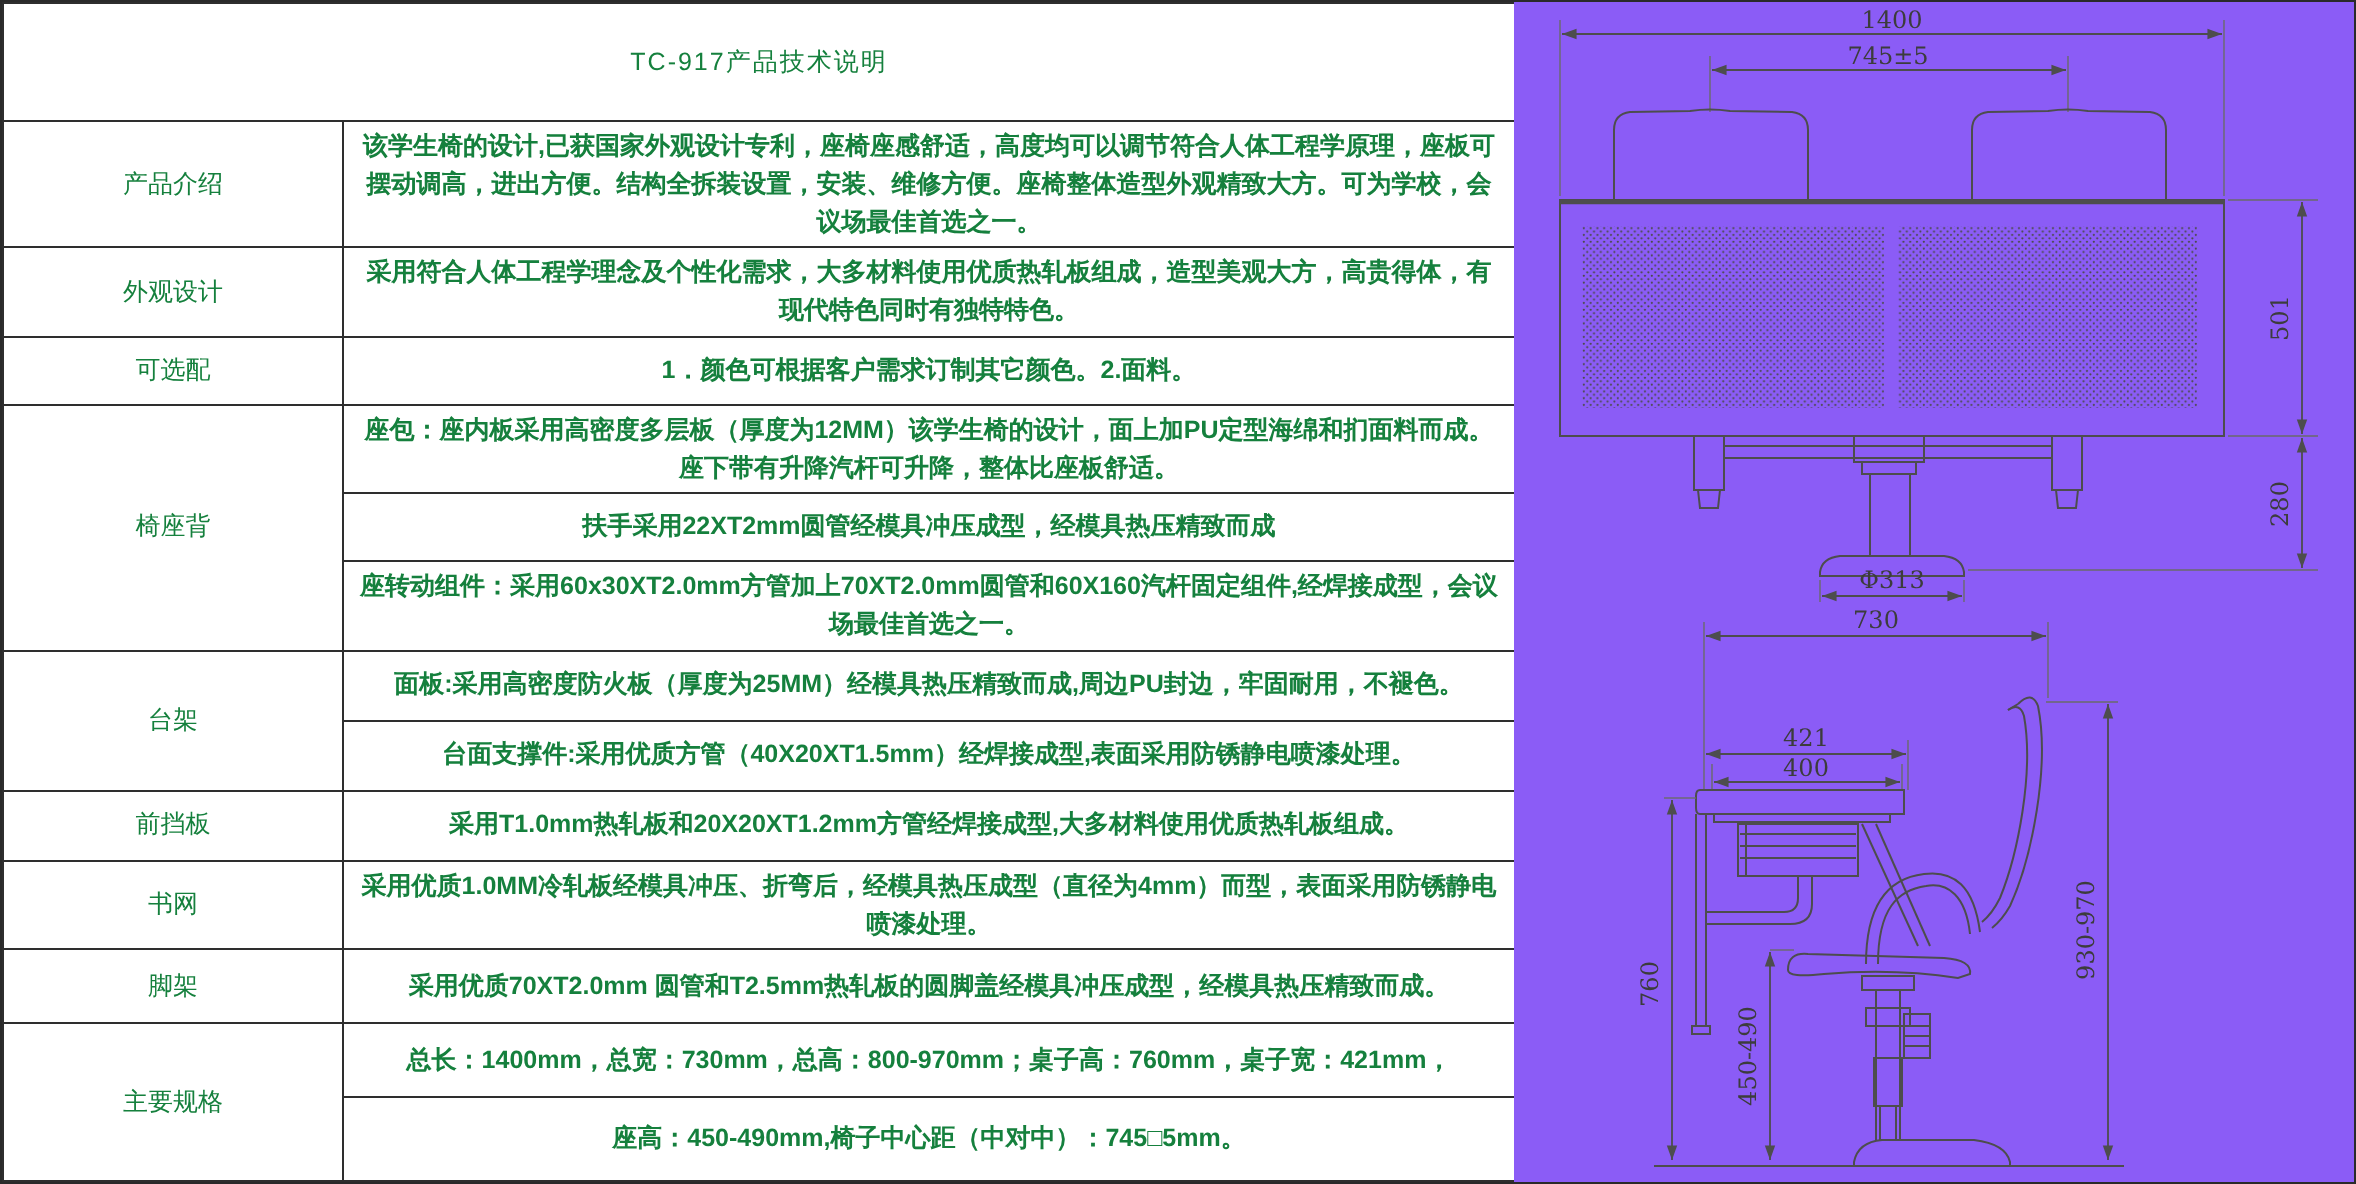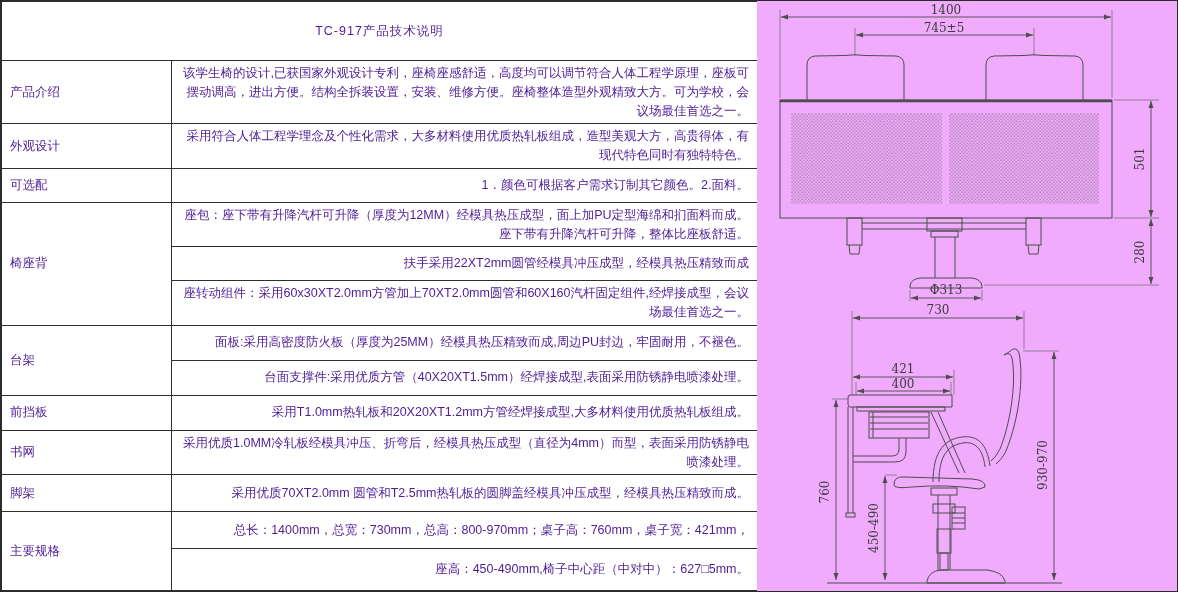--- a/index.html
+++ b/index.html
@@ -3,37 +3,37 @@
 <meta charset="utf-8">
 <style>
   html,body{margin:0;padding:0;background:#fff;}
   .page{
     position:relative;width:1176px;height:590px;
     border:1px solid #2a2a2a;background:#fff;
     font-family:"Liberation Sans","DejaVu Sans",sans-serif;
     display:flex;overflow:hidden;
   }
   .left-panel{width:756px;height:100%;flex:0 0 auto;}
-  .right-panel{flex:1 1 auto;position:relative;background:#f0abfc;}
+  .right-panel{flex:1 1 auto;position:relative;background:#8b5cf6;}
   table.spec{
     border-collapse:collapse;table-layout:fixed;
     width:756px;height:590px;
   }
   table.spec td{
     border:1px solid #2e2e2e;
-    color:#4c1d95;font-size:12.5px;line-height:1.5;
+    color:#15803d;font-size:12.5px;line-height:1.5;
     padding:3px 8px;vertical-align:middle;
     overflow:hidden;
   }
   td.ttl{
     text-align:center;font-size:15.5px;color:#3d3d3d;
     letter-spacing:1px;border-bottom:1px solid #2e2e2e;
   }
-  td.lbl{color:#555;}
-  td.val{text-align:right;}
+  td.lbl{text-align:center;color:#555;}
+  td.val{text-align:center;font-weight:bold;}
   svg text.dt{
     font-family:"DejaVu Serif","Liberation Serif",serif;
     font-size:12px;fill:#3c3c3c;text-anchor:middle;
   }
   svg .ln{stroke:#4d4d4d;stroke-width:1;fill:none;}
   svg .thk{stroke:#4d4d4d;stroke-width:2.3;fill:none;}
   svg .dim{stroke:#4d4d4d;stroke-width:0.9;fill:none;}
   svg .ext{stroke:#6a6a6a;stroke-width:0.7;fill:none;}
 </style>
 </head>
@@ -58,21 +58,21 @@
       <tr style="height:40px">
         <td class="lbl">外观设计</td>
         <td class="val">采用符合人体工程学理念及个性化需求，大多材料使用优质热轧板组成，造型美观大方，高贵得体，有现代特色同时有独特特色。</td>
       </tr>
       <tr style="height:34px">
         <td class="lbl">可选配</td>
         <td class="val">1．颜色可根据客户需求订制其它颜色。2.面料。</td>
       </tr>
       <tr style="height:44px">
         <td class="lbl" rowspan="3">椅座背</td>
-        <td class="val">座包：座下带有升降汽杆可升降（厚度为12MM）经模具热压成型，面上加PU定型海绵和扪面料而成。座下带有升降汽杆可升降，整体比座板舒适。</td>
+        <td class="val">座包：座内板采用高密度多层板（厚度为12MM）该学生椅的设计，面上加PU定型海绵和扪面料而成。座下带有升降汽杆可升降，整体比座板舒适。</td>
       </tr>
       <tr style="height:34px">
         <td class="val">扶手采用22XT2mm圆管经模具冲压成型，经模具热压精致而成</td>
       </tr>
       <tr style="height:42px">
         <td class="val">座转动组件：采用60x30XT2.0mm方管加上70XT2.0mm圆管和60X160汽杆固定组件,经焊接成型，会议场最佳首选之一。</td>
       </tr>
       <tr style="height:35px">
         <td class="lbl" rowspan="2">台架</td>
         <td class="val">面板:采用高密度防火板（厚度为25MM）经模具热压精致而成,周边PU封边，牢固耐用，不褪色。</td>
@@ -90,21 +90,21 @@
       </tr>
       <tr style="height:37px">
         <td class="lbl">脚架</td>
         <td class="val">采用优质70XT2.0mm 圆管和T2.5mm热轧板的圆脚盖经模具冲压成型，经模具热压精致而成。</td>
       </tr>
       <tr style="height:37px">
         <td class="lbl" rowspan="2">主要规格</td>
         <td class="val">总长：1400mm，总宽：730mm，总高：800-970mm；桌子高：760mm，桌子宽：421mm，</td>
       </tr>
       <tr>
-        <td class="val">座高：450-490mm,椅子中心距（中对中）：627□5mm。</td>
+        <td class="val">座高：450-490mm,椅子中心距（中对中）：745□5mm。</td>
       </tr>
     </tbody>
       </table>
   </div>
 
   <div class="right-panel">
     <svg width="418" height="588" viewBox="0 0 418 588">
       <defs>
         <marker id="arr" viewBox="0 0 10 10" refX="9" refY="5" markerWidth="9" markerHeight="9" orient="auto-start-reverse">
           <path d="M0,1.8 L9,5 L0,8.2 Z" fill="#4d4d4d"></path>

